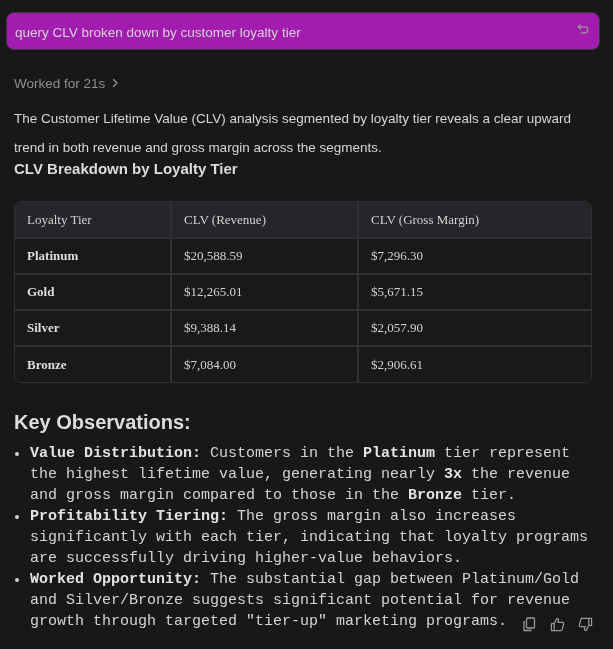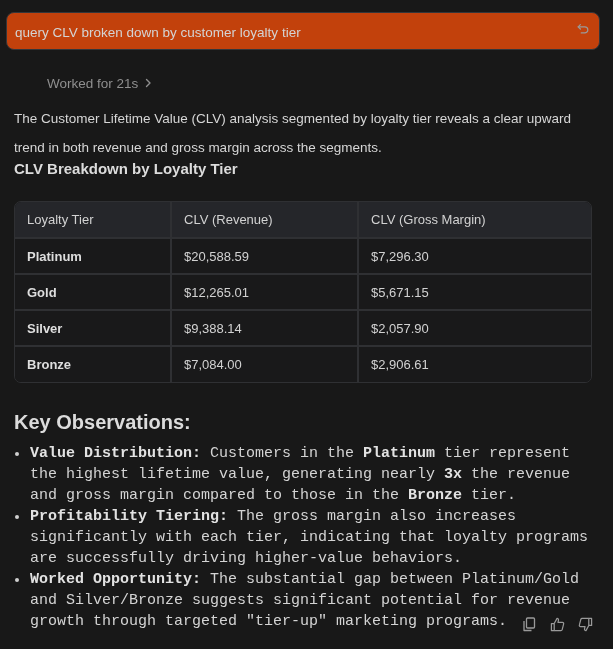--- a/index.html
+++ b/index.html
@@ -8,21 +8,21 @@
       background: #181818;
       color: #d6d6d6;
       font-family: "Liberation Sans", "DejaVu Sans", sans-serif;
       font-size: 13.5px;
       overflow: hidden;
     }
     .query-box {
       position: absolute;
       left: 6px; top: 12px;
       width: 594px; height: 38px;
-      background: #c2410c;
+      background: #a21caf;
       border: 1px solid #34363a;
       border-radius: 8px;
     }
     .query-text {
       position: absolute;
       left: 8px; top: 12px;
       font-size: 13.5px;
       color: #d4d4d4;
     }
     .undo-btn {
@@ -32,21 +32,20 @@
       display: flex; align-items: center; justify-content: center;
       cursor: pointer;
     }
     .worked {
       position: absolute;
       left: 14px; top: 76px;
       font-size: 13.5px;
       color: #8f8f8f;
       display: flex; align-items: flex-end; gap: 6px;
       cursor: pointer;
-      margin-left: 33px;
     }
     .intro {
       position: absolute;
       left: 14px; top: 104px;
       width: 585px;
       line-height: 29px;
       color: #d6d6d6;
     }
     .section-title {
       position: absolute;
@@ -54,20 +53,21 @@
       font-size: 15px;
       color: #dcdcdc;
     }
     .table-wrap {
       position: absolute;
       left: 14px; top: 201px;
       width: 578px;
       border: 1px solid #2f3033;
       border-radius: 7px;
       overflow: hidden;
+      font-family: Liberation Serif, serif;
     }
     table { width: 100%; border-collapse: collapse; }
     th, td {
       text-align: left;
       padding: 0 12px;
       height: 36px;
       font-size: 13px;
       border-right: 2px solid #2f3033;
       border-bottom: 2px solid #2f3033;
     }

